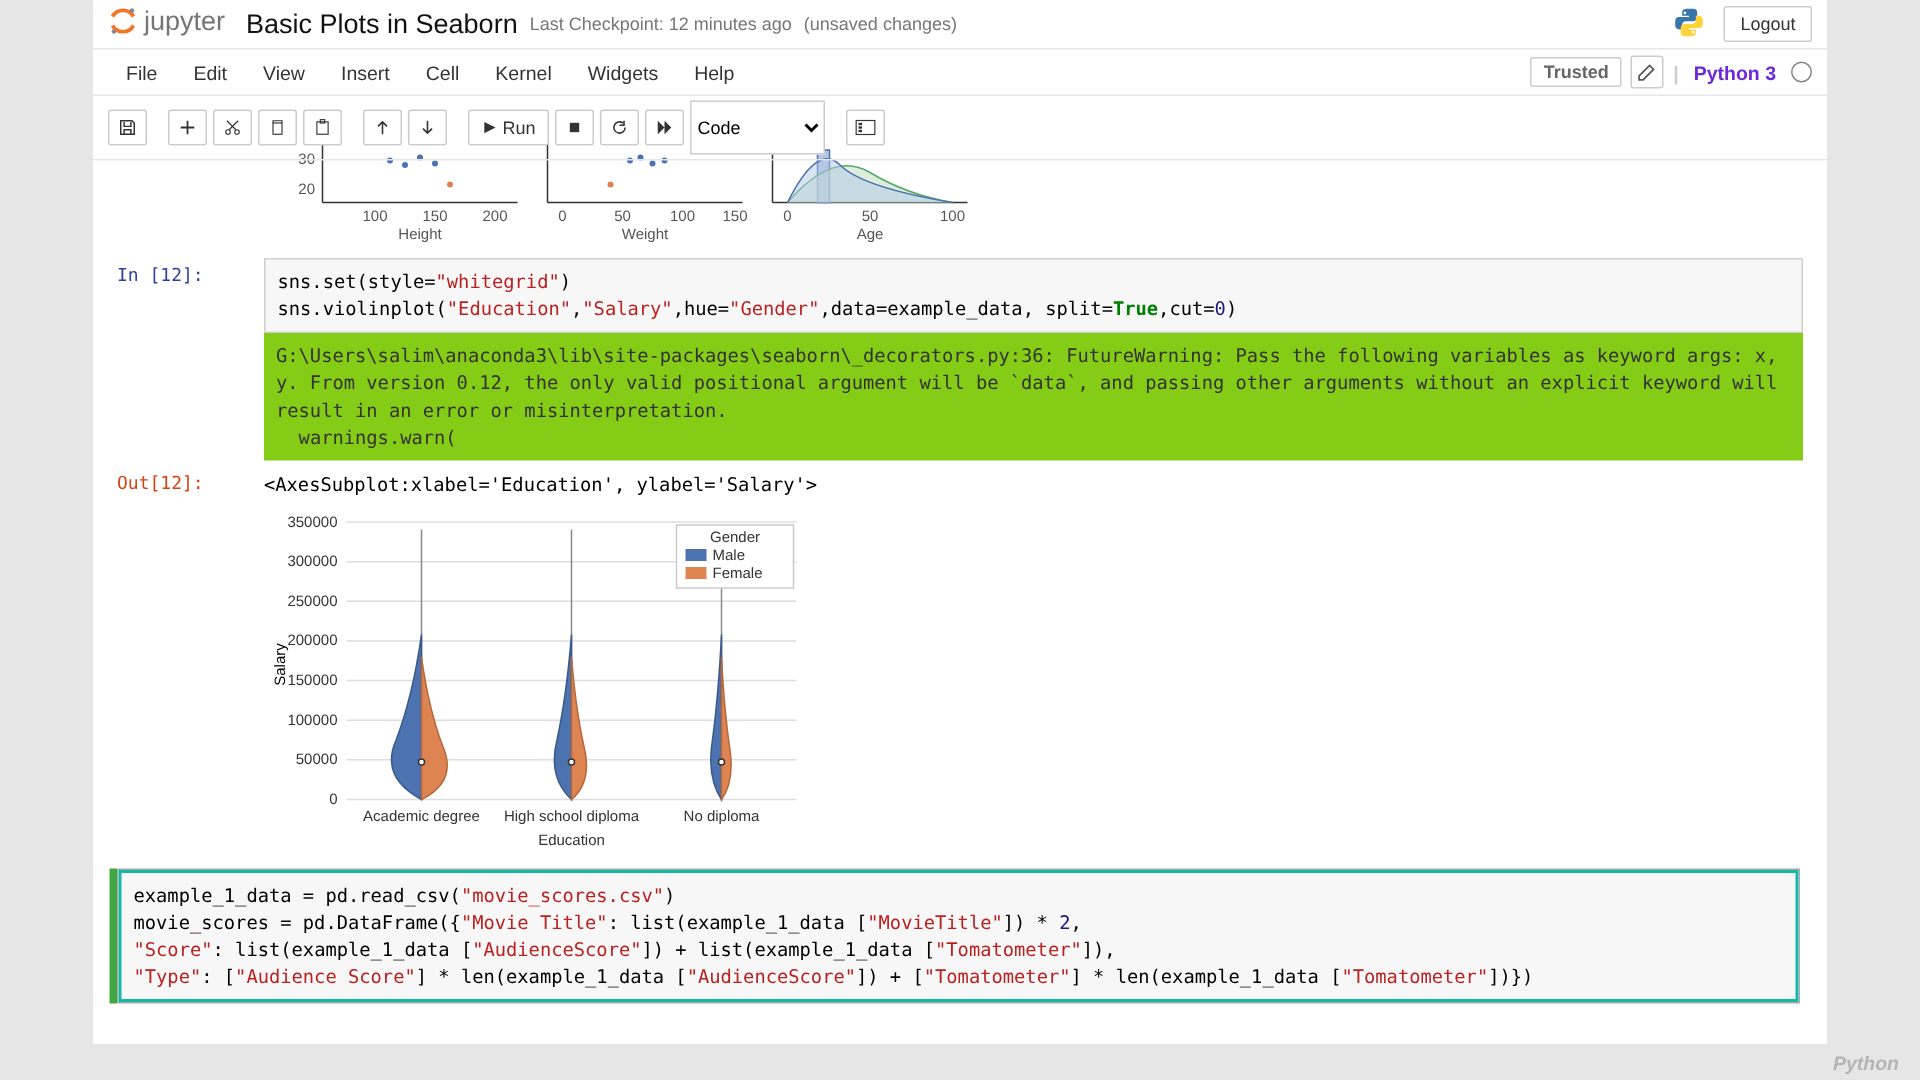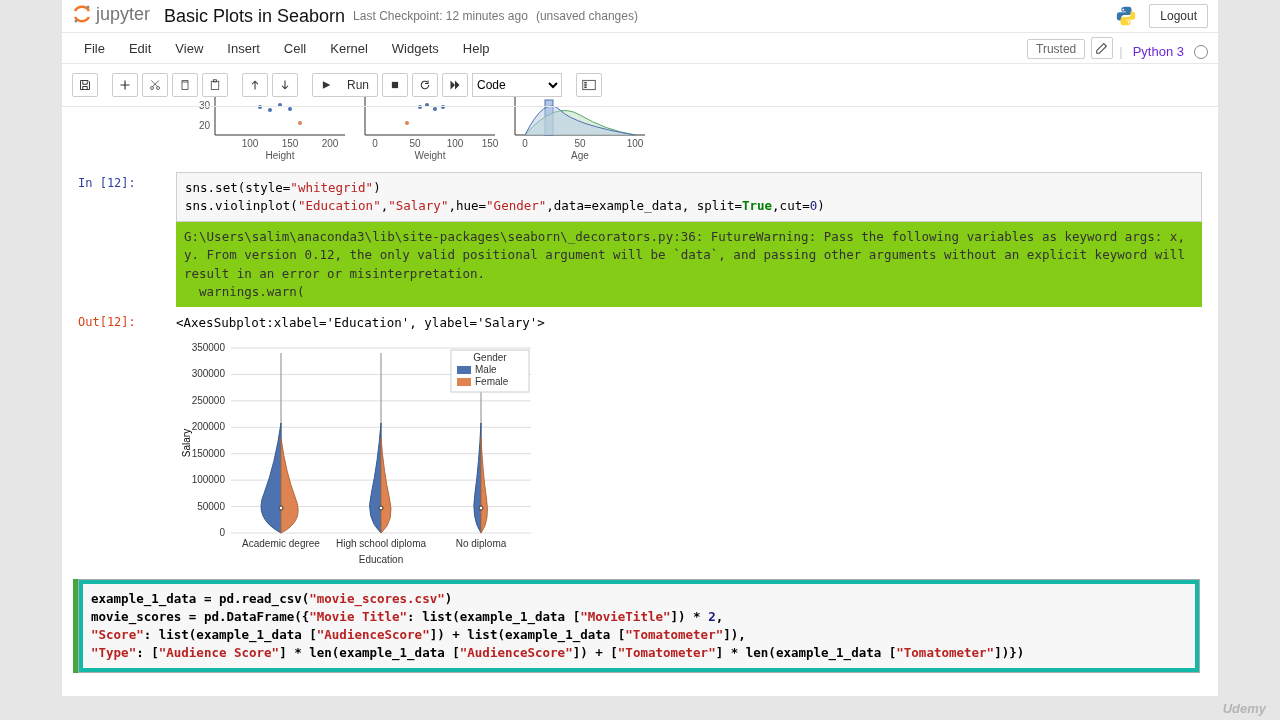--- a/index.html
+++ b/index.html
@@ -6,43 +6,43 @@
 .letterbox { width: 1280px; height: 720px; margin: 0 auto; background: #e6e6e6; position: relative; }
 .notebook-wrap { position: absolute; top: 0; left: 62px; right: 62px; bottom: 24px; background: #fff; }
 .header { border-bottom: 1px solid #e7e7e7; }
 .title-row { display: flex; align-items: center; padding: 4px 10px; gap: 8px; }
 .logo { width: 84px; height: 24px; display: flex; align-items: flex-start; gap: 4px; }
 .logo-circle { width: 20px; height: 20px; position: relative; }
 .logo-circle svg { width: 20px; height: 20px; }
 .logo-text { color: #757575; font-size: 18px; font-weight: 400; }
 .nb-title { font-size: 18px; color: #111; }
 .checkpoint { color: #777; font-size: 12px; }
-.header-right { margin-left: auto; display: flex; align-items: center; gap: 12px; }
+.header-right { margin-left: auto; display: flex; gap: 12px; }
 .py-icon { width: 22px; height: 22px; }
 .logout-btn { border: 1px solid #ccc; background: #fff; padding: 4px 10px; border-radius: 2px; font-size: 12px; color: #333; cursor: pointer; }
 .menu-row { display: flex; align-items: center; border-top: 1px solid #e7e7e7; padding: 0 10px; height: 30px; gap: 42px; }
 .menu-item { padding: 4px 12px; font-size: 13px; color: #333; cursor: pointer; }
-.menu-right { margin-left: auto; display: flex; align-items: flex-end; gap: 6px; }
+.menu-right { margin-left: auto; display: flex; align-items: center; gap: 6px; font-weight: bold; }
 .trusted { border: 1px solid #ccc; padding: 2px 8px; font-size: 12px; color: #666; border-radius: 2px; }
 .pencil-icon { width: 14px; height: 14px; border: 1px solid #ccc; padding: 3px; border-radius: 2px; color: #555; }
 .kernel-name { font-size: 13px; color: #6d28d9; padding: 0 4px; }
 .kernel-ind { width: 12px; height: 12px; border: 1px solid #888; border-radius: 50%; }
 .toolbar { display: flex; align-items: center; padding: 4px 10px; gap: 4px; border-bottom: 1px solid #e7e7e7; height: 34px; position: relative; z-index: 5; }
 .tb-btn { border: 1px solid #ccc; background: #fff; height: 24px; min-width: 26px; display: flex; align-items: center; justify-content: center; border-radius: 2px; font-size: 12px; color: #333; cursor: pointer; padding: 0 4px; }
 .tb-sep { width: 6px; }
-.tb-select { border: 1px solid #ccc; height: 24px; font-size: 12px; background: #fff; }
+.tb-select { border: 1px solid #ccc; height: 36px; font-size: 12px; background: #fff; }
 .content-area { position: absolute; top: 95px; left: 0; right: 0; bottom: 0; overflow: hidden; background: #fff; }
 .notebook-scroll { padding: 0 16px 20px 16px; }
 .cell { display: flex; margin-top: 4px; }
 .prompt { width: 90px; padding: 4px 8px 4px 0; font-family: monospace; font-size: 12px; flex-shrink: 0; }
 .prompt.in { color: #303f9f; }
 .prompt.out { color: #d84315; }
 .cell-body { flex: 1; }
 .code-box { border: 1px solid #cfcfcf; background: #f7f7f7; padding: 6px 8px; font-family: monospace; font-size: 12.5px; line-height: 1.45; white-space: pre-wrap; }
-.code-box.active { border: 4px solid #14b8a6; font-weight: bold; }
+.code-box.active { border: 2px solid #14b8a6; }
 .cell.active-cell { border-left: 5px solid #42a641; margin-left: -5px; padding-right: 2px;}
 .cell.active-cell .cell-body { border: 1px solid #ababab; }
 .warning-box { background: #84cc16; padding: 6px 8px; font-family: monospace; font-size: 12.5px; line-height: 1.45; white-space: pre-wrap; color: #333; }
 .out-text { font-family: monospace; font-size: 12.5px; padding: 4px 0; }
 .plot-area { padding: 4px 0; }
 .tok-s { color: #ba2121; }
 .tok-k { color: #008000; font-weight: bold; }
 .tok-n { color: #19177c; }
 .udemy { position: absolute; right: 14px; bottom: 4px; color: #b5b5b5; font-size: 13px; font-weight: bold; font-style: italic;}
 .top-plots { padding-left: 102px; }
@@ -142,21 +142,21 @@
           <svg width="12" height="12" viewBox="0 0 16 16">
             <path d="M8 14V3M4 7l4-4 4 4" fill="none" stroke="#333" stroke-width="1.4"></path>
           </svg>
         </button>
   <button class="tb-btn">
           <svg width="12" height="12" viewBox="0 0 16 16">
             <path d="M8 2v11M4 9l4 4 4-4" fill="none" stroke="#333" stroke-width="1.4"></path>
           </svg>
         </button>
   <span class="tb-sep"></span>
-  <button class="tb-btn" style="gap:16px;padding:0 8px">
+  <button class="tb-btn" style="gap:4px;padding:0 8px">
           <svg width="10" height="10" viewBox="0 0 16 16">
             <path d="M3 2l12 6-12 6V2z" fill="#333"></path>
           </svg>
           <span>Run</span>
         </button>
   <button class="tb-btn">
           <svg width="10" height="10" viewBox="0 0 16 16">
             <rect x="3" y="3" width="10" height="10" fill="#333"></rect>
           </svg>
         </button>
@@ -311,14 +311,14 @@
 movie_scores = pd.DataFrame({<span class="tok-s">"Movie Title"</span>: list(example_1_data [<span class="tok-s">"MovieTitle"</span>]) * <span class="tok-n">2</span>,
 <span class="tok-s">"Score"</span>: list(example_1_data [<span class="tok-s">"AudienceScore"</span>]) + list(example_1_data [<span class="tok-s">"Tomatometer"</span>]),
 <span class="tok-s">"Type"</span>: [<span class="tok-s">"Audience Score"</span>] * len(example_1_data [<span class="tok-s">"AudienceScore"</span>]) + [<span class="tok-s">"Tomatometer"</span>] * len(example_1_data [<span class="tok-s">"Tomatometer"</span>])})</div>
   </div>
 </div>
 
 </div>
 </div>
 
 </div>
-<div class="udemy">Udemy</div>
+<div class="udemy">Python</div>
 </div>
 
 </body></html>

